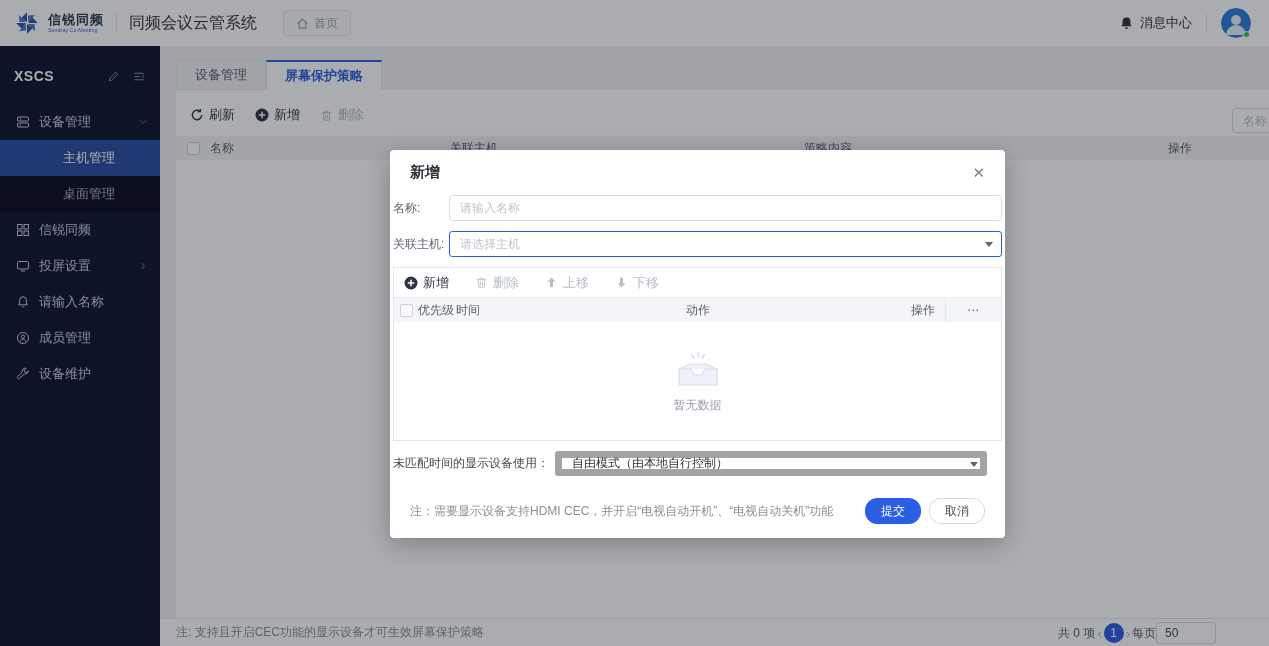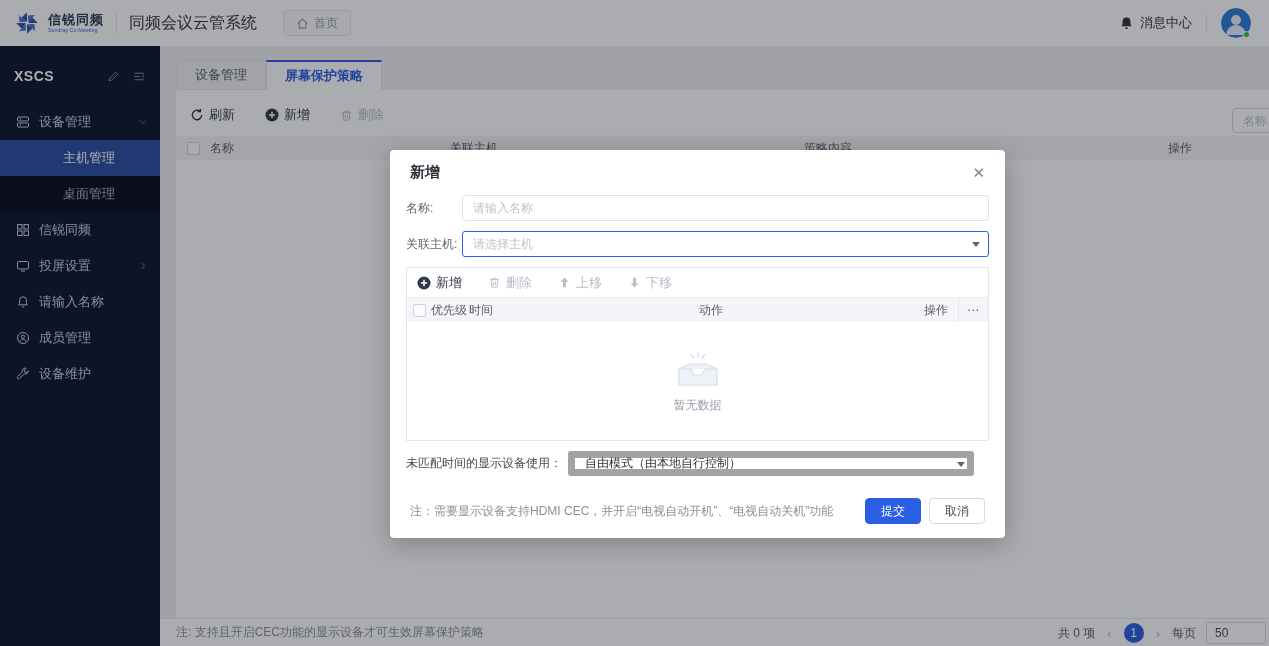--- a/index.html
+++ b/index.html
@@ -48,56 +48,56 @@
   .nav-sub-item.active { background:#2a4fa2; color:#fff; }
 
   
   .main { position:absolute; left:160px; top:46px; right:0; bottom:0; overflow:hidden; }
   .tabstrip { position:absolute; left:16px; top:14px; right:0; height:30px; display:flex; }
   .tab { display:flex; align-items:center; padding:0 18px; font-size:13px; cursor:pointer;
          background:#f1f2f5; border:1px solid #e3e6ea; color:#595f6a; }
   .tab.active { background:#fff; color:#2b5fe3; border-top:2px solid #2b5fe3; border-bottom:none;
                 font-weight:bold; }
   .card { position:absolute; left:16px; top:44px; right:0; bottom:28px; background:#fff; }
-  .tb { display:flex; align-items:center; gap:30px; padding:16px 0 12px 14px; }
+  .tb { display:flex; align-items:center; gap:20px; padding:16px 0 12px 14px; }
   .tb-btn { display:inline-flex; align-items:center; gap:5px; font-size:13px; color:#2f3547; cursor:pointer; }
   .tb-btn.disabled { color:#b7bdc9; cursor:default; }
   .thead { display:flex; align-items:center; height:24px; background:#f4f5f7; color:#5a5e66; font-size:12px; }
   .th-check { width:34px; display:flex; justify-content:center; }
   .checkbox { width:13px; height:13px; border:1px solid #ccd1da; border-radius:2px; background:#fff; cursor:pointer; }
   .th-name { width:240px; }
   .th-host { width:354px; }
   .th-policy { width:364px; }
   .th-op { flex:1; }
   .search-input { position:absolute; top:62px; left:1072px; width:200px; height:25px;
                   border:1px solid #d6d9e0; border-radius:4px; padding:0 10px; font-size:12px;
                   color:#333; background:#fff; outline:none; }
   .search-input::placeholder { color:#b9bec9; }
 
   
   .footer { position:absolute; left:0; right:0; bottom:0; height:28px; background:#fff;
             border-top:1px solid #e7e9ed; display:flex; align-items:center; }
   .footer-note { padding-left:16px; color:#8a8f99; font-size:12px; }
-  .pager { position:absolute; left:898px; top:0; height:28px; display:flex; align-items:center; gap:10px; }
+  .pager { position:absolute; left:898px; top:0; height:28px; display:flex; align-items:center; gap:0; }
   .pager-total { color:#5a5e66; }
   .pg-arrow { color:#b6bbc4; font-size:13px; cursor:pointer; padding:0 2px; }
   .pg-current { width:20px; height:20px; border-radius:50%; background:#2b5fe3; color:#fff;
                 display:flex; align-items:center; justify-content:center; font-size:12px; cursor:pointer; }
   .pg-per-label { color:#5a5e66; }
   .pg-per-box { width:60px; height:22px; border:1px solid #d6d9e0; border-radius:3px;
                 display:flex; align-items:center; padding-left:8px; color:#454a54; background:#fff; cursor:pointer; }
 
   
   .overlay { position:absolute; inset:0; background:rgba(13,17,26,.35); z-index:40; }
   .modal { position:absolute; left:390px; top:150px; width:615px; z-index:50; background:#fff;
            border-radius:4px; box-shadow:0 6px 24px rgba(0,0,0,.25); padding-bottom:14px; }
   .modal-head { display:flex; align-items:center; padding:13px 20px 11px; }
   .modal-title { font-size:15px; font-weight:bold; color:#2f3138; flex:1; }
   .modal-close { color:#7d828c; font-size:15px; cursor:pointer; line-height:1; }
-  .modal-body { padding:2px 16px 0; }
+  .modal-body { padding:2px 3px 0; }
   .form-row { display:flex; align-items:center; margin-bottom:10px; }
   .form-label { width:56px; font-size:12px; color:#5f6470; flex:none; }
   .input-wrap { position:relative; flex:1; }
   .txt-input { width:100%; height:26px; border:1px solid #dcdfe6; border-radius:3px; padding:0 10px;
                font-size:12px; color:#333; outline:none; background:#fff; }
   .txt-input::placeholder { color:#bfc4cd; }
   .txt-input.focused { border-color:#2b5fe3; }
   .caret { position:absolute; right:9px; top:11px; width:0; height:0;
            border-left:4px solid transparent; border-right:4px solid transparent;
            border-top:5px solid #5f6470; }
@@ -118,21 +118,21 @@
   .empty-text { color:#9aa0ab; font-size:12px; }
 
   .fallback-row { display:flex; align-items:center; margin-top:10px; }
   .fallback-label { font-size:12px; color:#454a54; margin-right:6px; white-space:nowrap; }
   .fallback-select { position:relative; flex:1; margin-right:15px; }
   .select-box { width:100%; height:25px; border:7px solid #a3a3a3; border-radius:3px;
                 display:flex; align-items:center; padding:0 10px; font-size:12px; color:#333; cursor:pointer; }
 
   .modal-foot { display:flex; align-items:center; margin-top:22px; padding:0 20px; }
   .modal-note { flex:1; color:#8a8f99; font-size:12px; }
-  .btn { height:26px; padding:0 15px; border-radius:4px; font-size:12px; cursor:pointer;
+  .btn { height:26px; padding:0 15px; border-radius:12px; font-size:12px; cursor:pointer;
          display:inline-flex; align-items:center; }
   .btn-primary { background:#2b5fe3; color:#fff; border:1px solid #2b5fe3; margin-right:8px; }
   .btn-plain { background:#fff; color:#454a54; border:1px solid #d6d9e0; }
 </style>
 </head>
 <body>
 
 <div class="topbar">
   <svg class="logo" viewBox="0 0 24 24">
     <g fill="#2f55a8">

